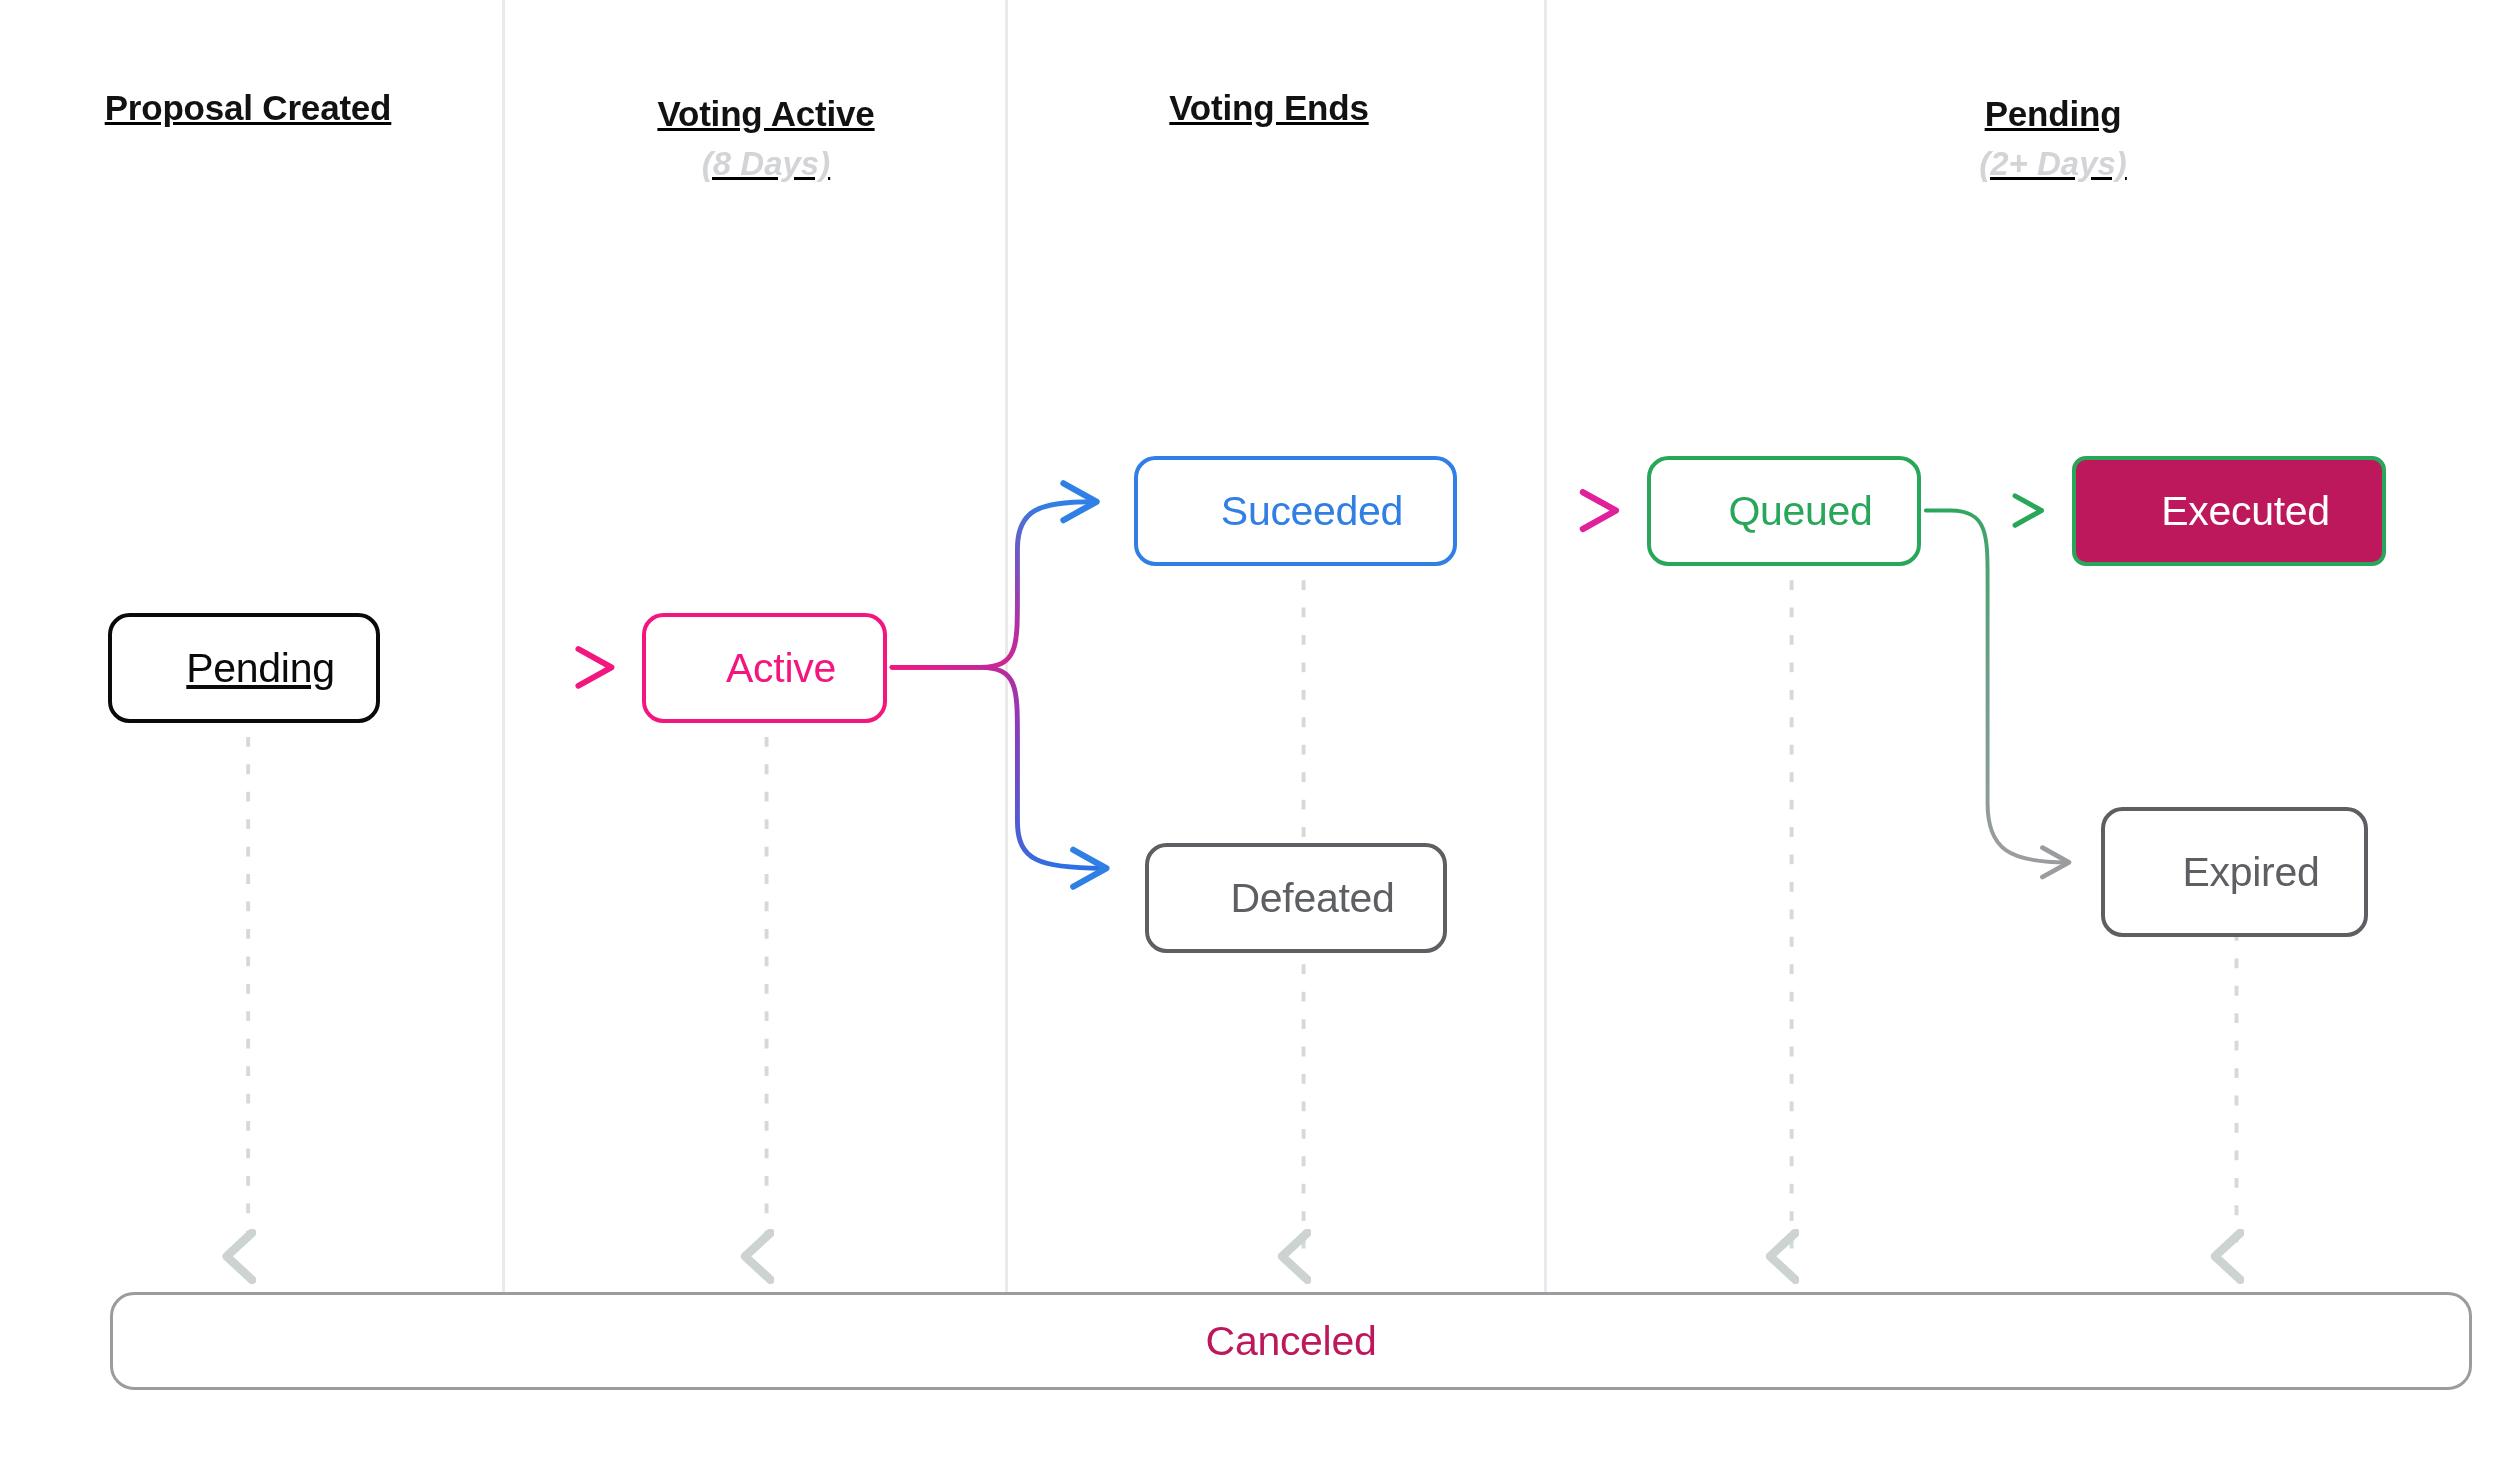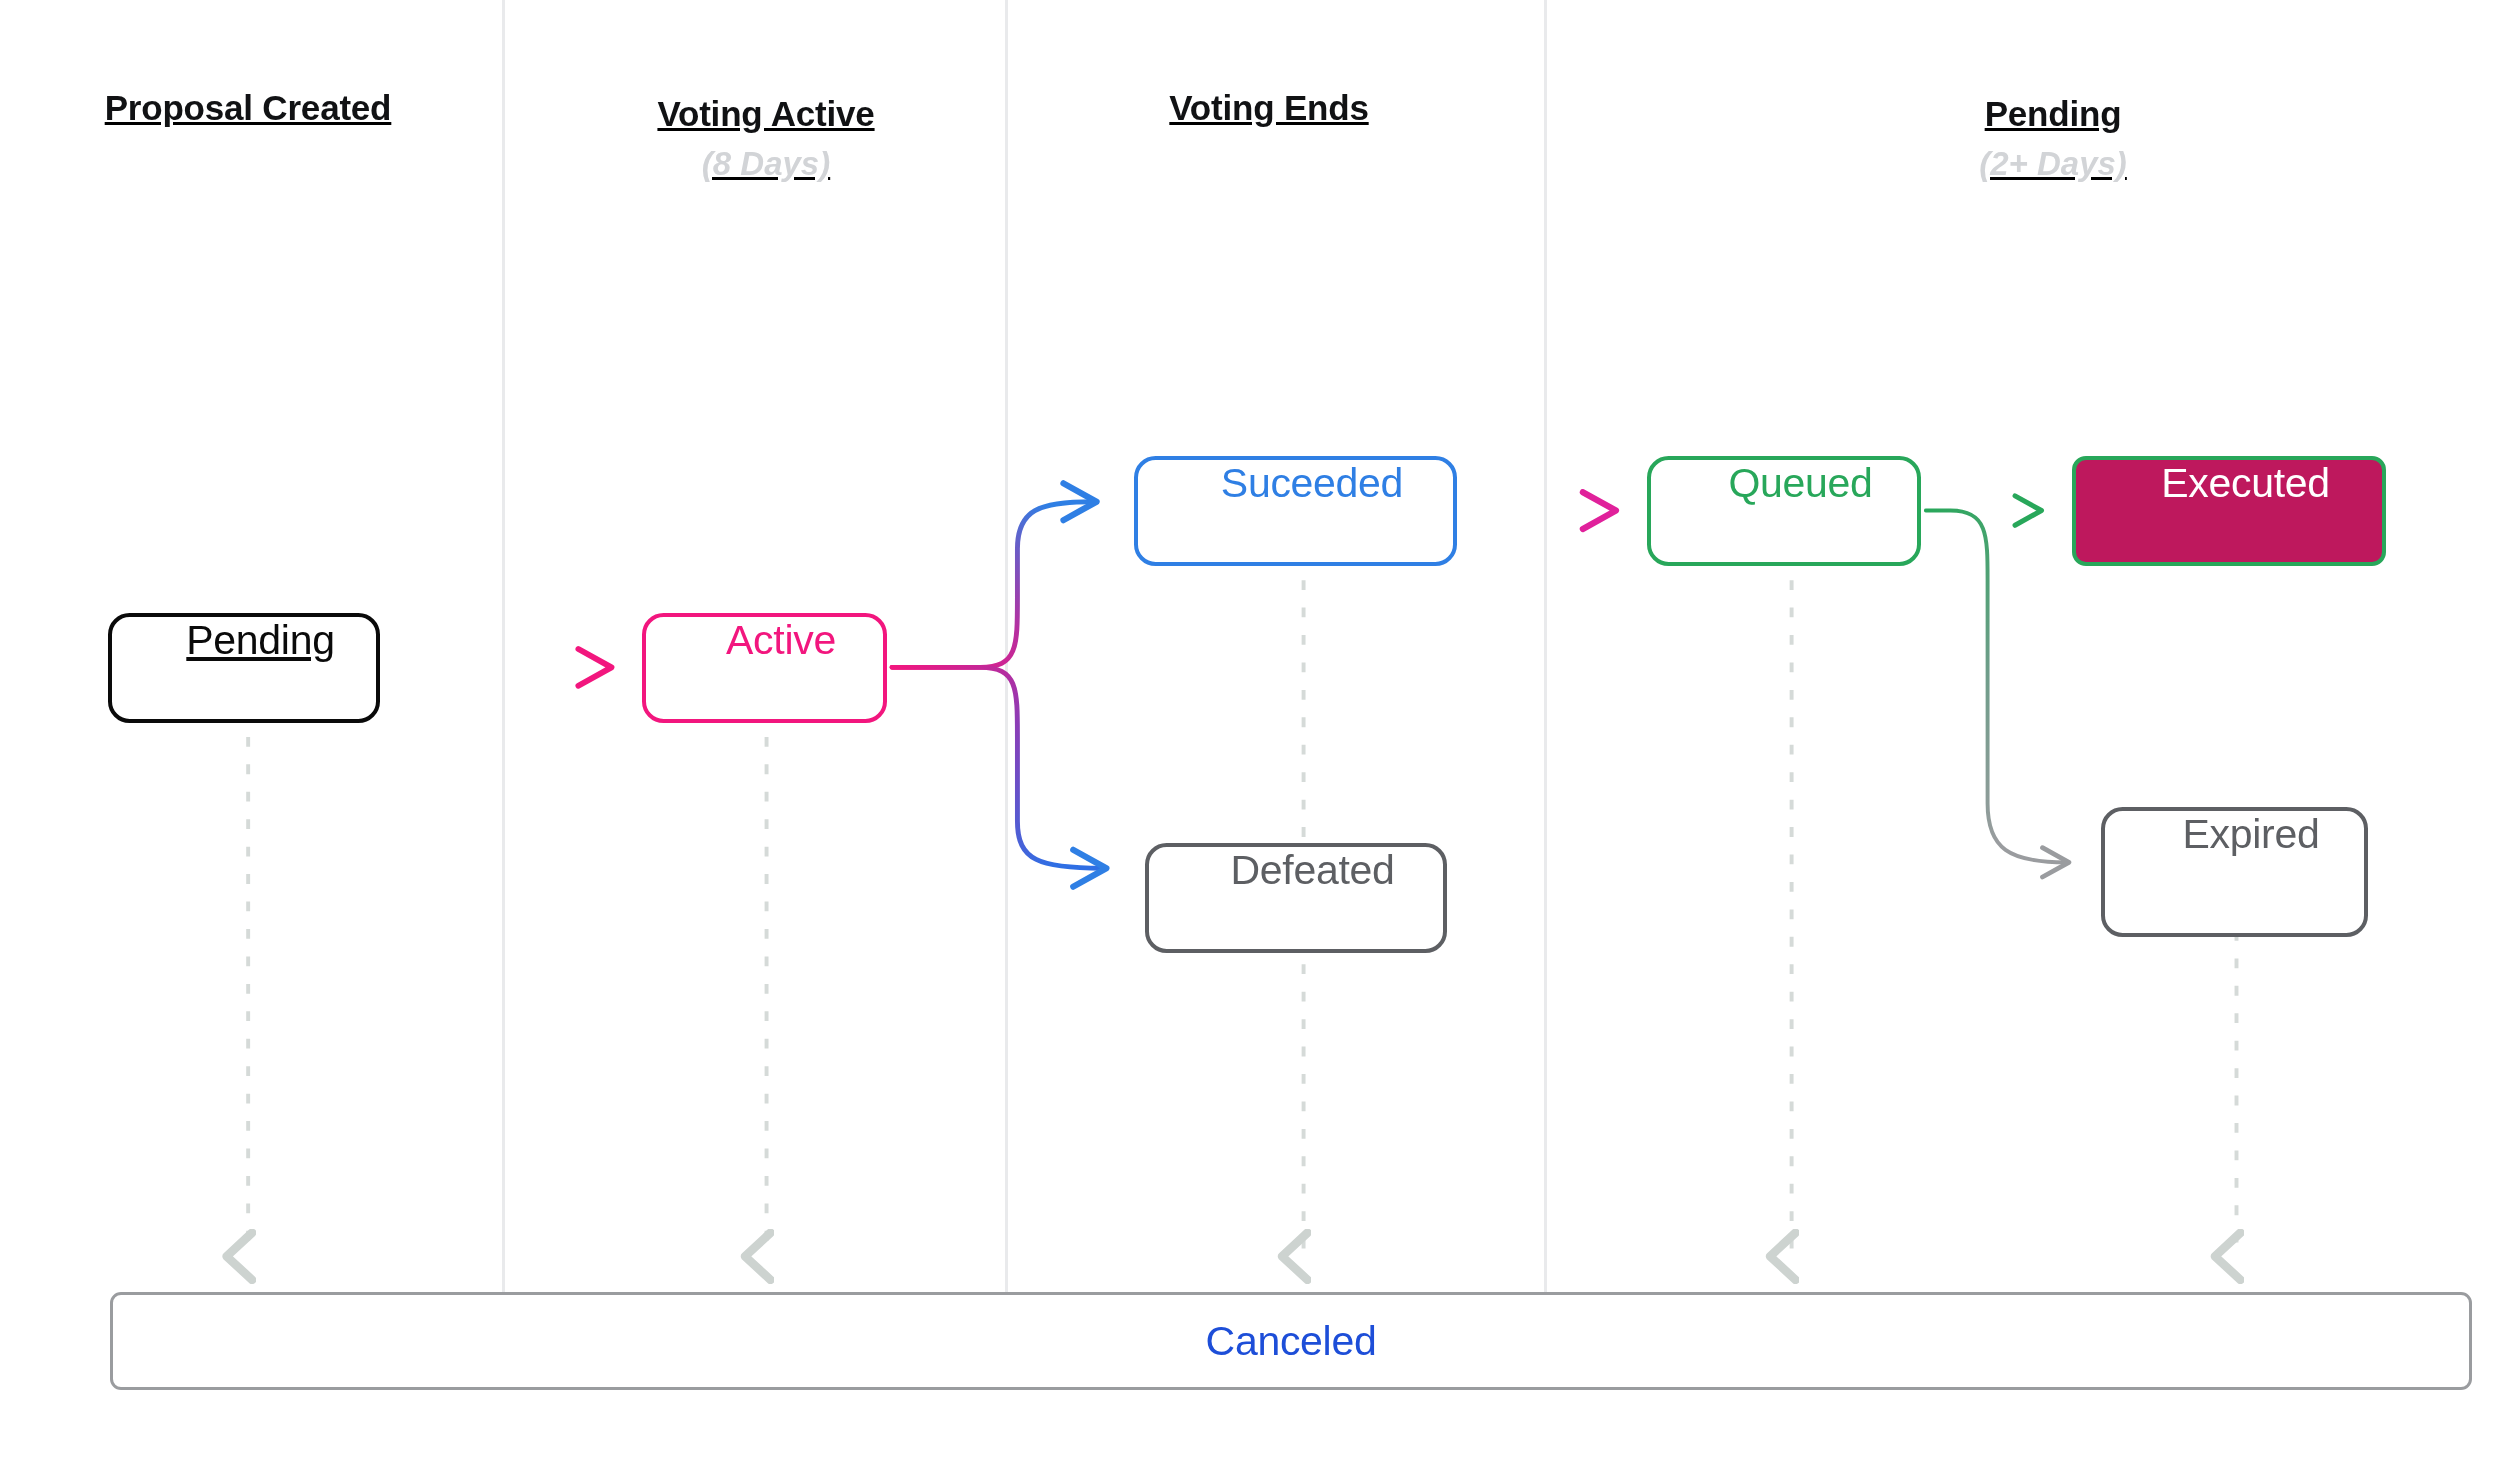--- a/index.html
+++ b/index.html
@@ -47,21 +47,21 @@
     font-weight: 700;
     color: #d2d4d7;
     margin-top: 5.9px;
   }
 
   
   .node {
     position: absolute;
     box-sizing: border-box;
     display: flex;
-    align-items: flex-start;
+    align-items: center;
     justify-content: center;
     border-radius: 21.6px;
     background: #ffffff;
     font-size: 41px;
     letter-spacing: -0.3px;
     white-space: nowrap;
     z-index: 5;
     padding-left: 33px;
   }
   .node.pending  { border: 4.9px solid #0a0a0a; color: #0a0a0a; }
@@ -73,23 +73,23 @@
   .node.executed { border: 4.9px solid #28a75a; background: #be185d; color: #ffffff; border-radius: 14px; }
 
   
   .canceled-bar {
     position: absolute;
     box-sizing: border-box;
     display: flex;
     align-items: center;
     justify-content: center;
     border: 3.9px solid #9a9c9f;
-    border-radius: 11px;
-    background: #ffffff;
-    color: #1d4ed8;
+    border-radius: 24px;
+    background: #ffffff;
+    color: #be185d;
     font-size: 41px;
     letter-spacing: -0.3px;
     z-index: 6;
   }
 
   
   #edges {
     position: absolute;
     left: 0;
     top: 0;

